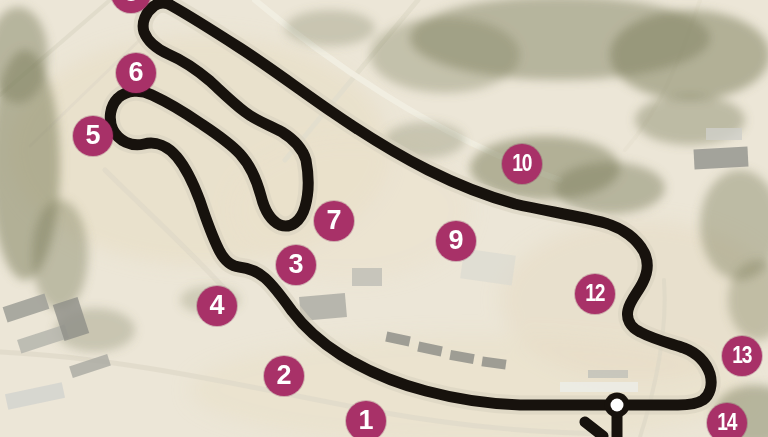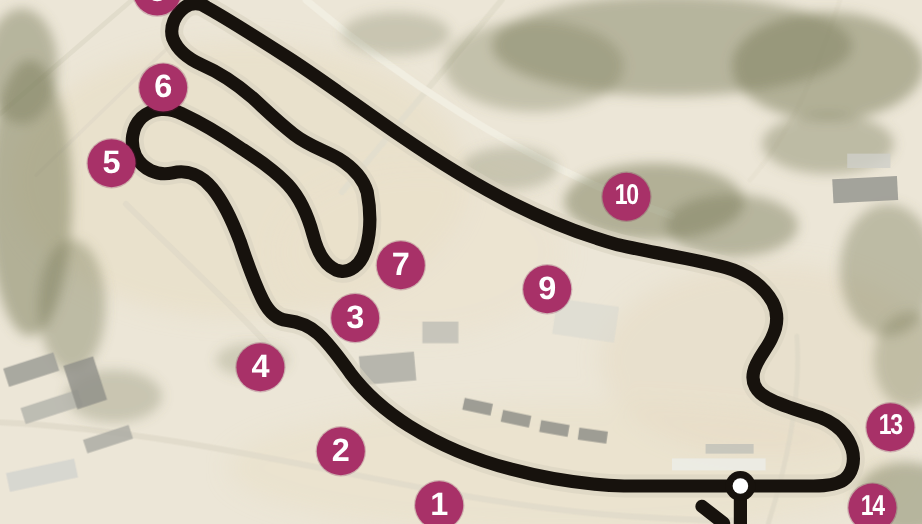--- a/index.html
+++ b/index.html
@@ -144,19 +144,22 @@
     </div>
   <div class="badge" style="left: 131px; top: -7px;">
       <span>8</span>
     </div>
   <div class="badge" style="left: 456px; top: 241px;">
       <span>9</span>
     </div>
   <div class="badge two" style="left: 486px; top: 164px; margin-left: 16px;">
       <span>10</span>
     </div>
+  <div class="badge two" style="left: 595px; top: 294px;">
+      <span>12</span>
+    </div>
   <div class="badge two" style="left: 742px; top: 356px;">
       <span>13</span>
     </div>
   <div class="badge two" style="left: 727px; top: 423px;">
       <span>14</span>
     </div>
 </div>
 
 </body></html>

